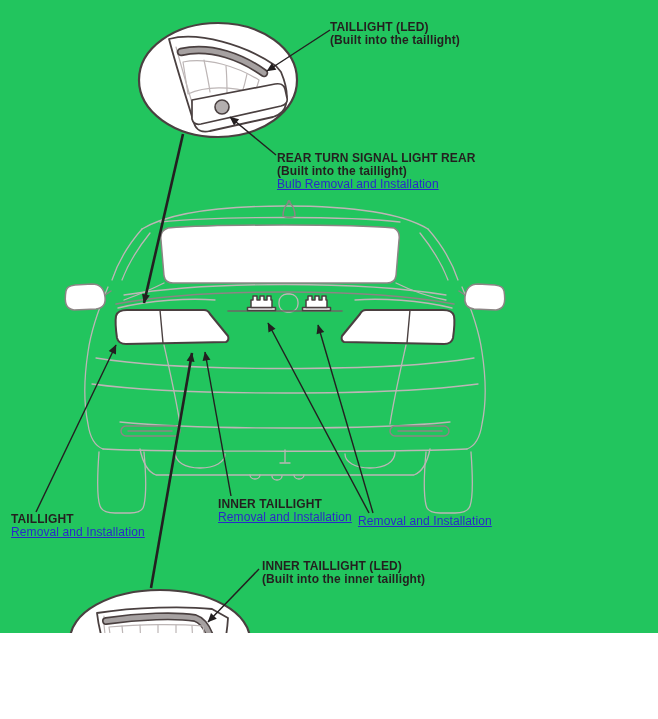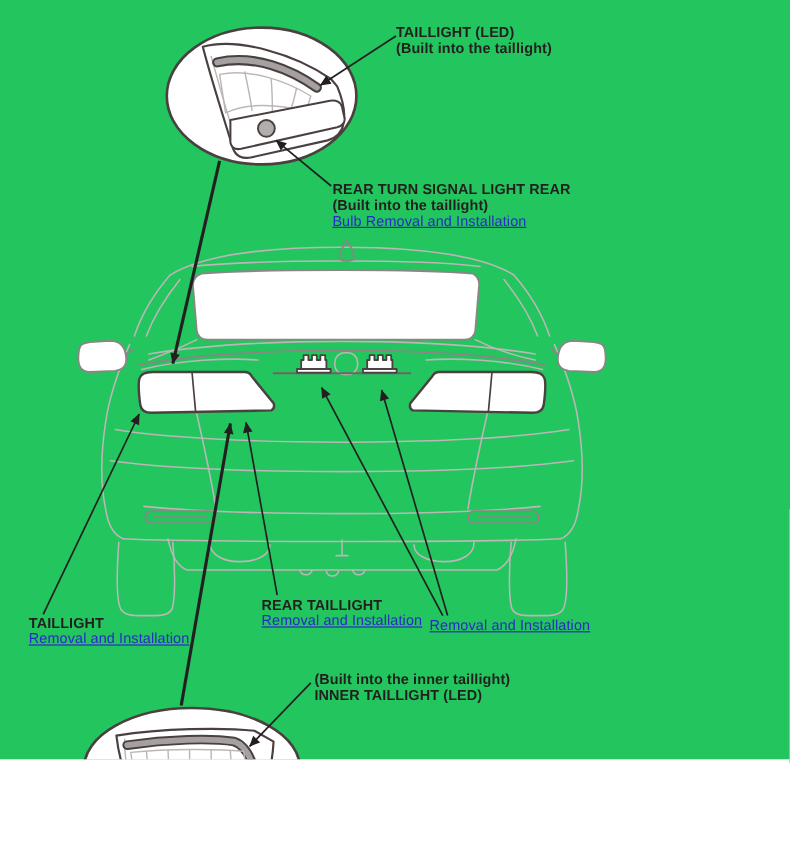--- a/index.html
+++ b/index.html
@@ -145,32 +145,32 @@
     <div>TAILLIGHT (LED)</div>
     <div>(Built into the taillight)</div>
   </div>
 
   <div class="callout" style="left:277px;top:152px">
     <div>REAR TURN SIGNAL LIGHT REAR</div>
     <div>(Built into the taillight)</div>
     <a class="c-link" href="#">Bulb Removal and Installation</a>
   </div>
 
-  <div class="callout" style="left:24px;top:513px">
+  <div class="callout" style="left:11px;top:513px">
     <div>TAILLIGHT</div>
     <a class="c-link" href="#">Removal and Installation</a>
   </div>
 
   <div class="callout" style="left:218px;top:498px">
-    <div>REAR TAILLIGHT</div>
+    <div>INNER TAILLIGHT</div>
     <a class="c-link" href="#">Removal and Installation</a>
   </div>
 
   <div class="callout" style="left:358px;top:515px">
     <a class="c-link" href="#">Removal and Installation</a>
   </div>
 
   <div class="callout" style="left:262px;top:560px">
+    <div>INNER TAILLIGHT (LED)</div>
     <div>(Built into the inner taillight)</div>
-    <div>INNER TAILLIGHT (LED)</div>
   </div>
 
 </div>
 
 </body></html>

